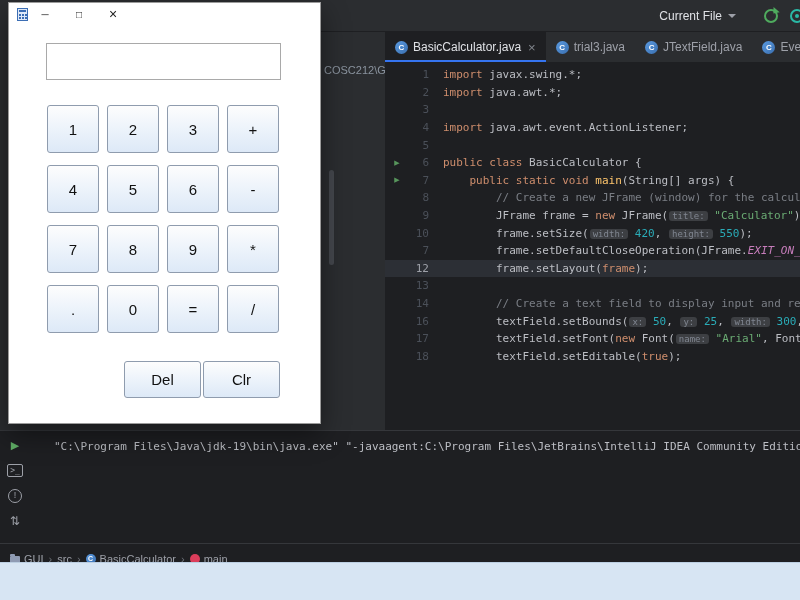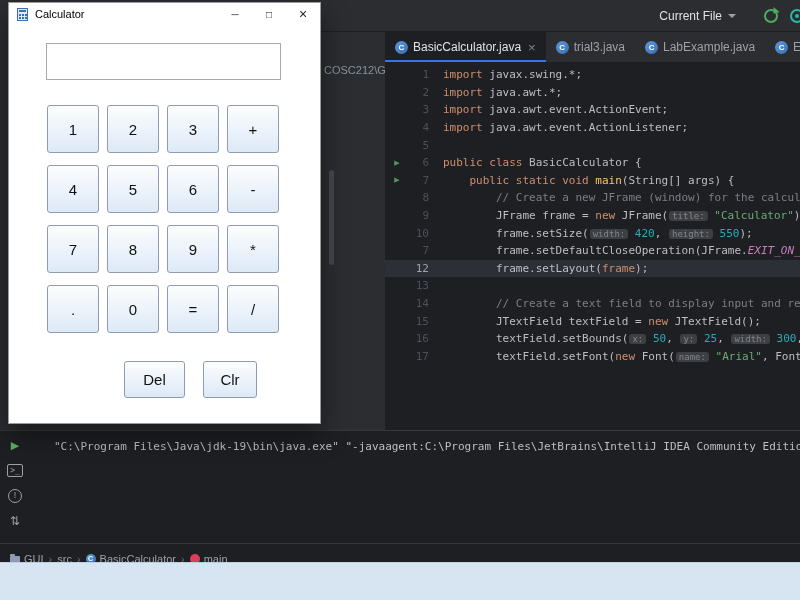--- a/index.html
+++ b/index.html
@@ -76,22 +76,22 @@
   .calc-title-text{font-size:11px;color:#000;margin-left:7px;flex:1;}
   .win-btn{width:34px;height:22px;display:flex;align-items:center;justify-content:center;font-size:10px;color:#222;cursor:default;}
   .win-btn.close{font-size:14px;}
   .calc-display{position:absolute;left:37px;top:40px;width:235px;height:37px;border:1px solid #a9a9a9;box-sizing:border-box;
                 font-size:18px;padding:0 6px;outline:none;background:#fff;}
   .keypad{position:absolute;left:38px;top:102px;display:grid;grid-template-columns:repeat(4,52px);grid-auto-rows:48px;column-gap:8px;row-gap:12px;}
   .calc-btn{background:linear-gradient(to bottom,#fdfdfd 0%,#eef4fb 45%,#dde9f7 100%);border:1px solid #8f9cae;border-radius:3px;
             font-size:15px;color:#111;font-family:"Liberation Sans",sans-serif;cursor:default;}
   .calc-act{position:absolute;top:358px;height:37px;background:linear-gradient(to bottom,#fdfdfd 0%,#eef4fb 45%,#dde9f7 100%);
             border:1px solid #8f9cae;border-radius:3px;font-size:15px;color:#111;font-family:"Liberation Sans",sans-serif;cursor:default;}
-  .btn-del{left:115px;width:61px;}
-  .btn-clr{left:194px;width:54px;}
+  .btn-del{left:115px;width:77px;}
+  .btn-clr{left:194px;width:77px;}
 
   
   .taskbar{position:absolute;left:0;top:562px;width:800px;height:38px;background:#d7e5f3;border-top:1px solid #bccfe2;box-sizing:border-box;z-index:30;}
 </style>
 </head>
 <body>
 
 <div>
   <div class="ide-header">
     <div class="run-config">
@@ -112,47 +112,47 @@
         <span class="file-icon">C</span>
         <span class="tab-label">BasicCalculator.java</span>
         <span class="tab-close">×</span>
       </div>
       <div class="tab">
         <span class="file-icon">C</span>
         <span class="tab-label">trial3.java</span>
       </div>
       <div class="tab">
         <span class="file-icon">C</span>
-        <span class="tab-label">LabExample.java</span>
+        <span class="tab-label">JTextField.java</span>
       </div>
       <div class="tab">
         <span class="file-icon">C</span>
         <span class="tab-label">Eve</span>
       </div>
     </div>
 
   <div class="editor">
     <div>
         <div class="code-line"><span class="gut"><span class="run-ico"></span><span class="ln">1</span></span><span class="code"><span class="tok kw">import</span><span class="tok pl"> javax.swing.*;</span></span></div>
         <div class="code-line"><span class="gut"><span class="run-ico"></span><span class="ln">2</span></span><span class="code"><span class="tok kw">import</span><span class="tok pl"> java.awt.*;</span></span></div>
-        <div class="code-line"><span class="gut"><span class="run-ico"></span><span class="ln">3</span></span><span class="code"><span class="tok kw">import</span><span class="tok pl"> java.awt.event.ActionEvent;</span></span></div>
+        <div class="code-line"><span class="gut"><span class="run-ico"></span><span class="ln">3</span></span></div>
         <div class="code-line"><span class="gut"><span class="run-ico"></span><span class="ln">4</span></span><span class="code"><span class="tok kw">import</span><span class="tok pl"> java.awt.event.ActionListener;</span></span></div>
         <div class="code-line"><span class="gut"><span class="run-ico"></span><span class="ln">5</span></span><span class="code"></span></div>
         <div class="code-line"><span class="gut"><span class="run-ico">▶</span><span class="ln">6</span></span><span class="code"><span class="tok kw">public class </span><span class="tok pl">BasicCalculator {</span></span></div>
         <div class="code-line"><span class="gut"><span class="run-ico">▶</span><span class="ln">7</span></span><span class="code"><span class="tok pl">    </span><span class="tok kw">public static void </span><span class="tok fn">main</span><span class="tok pl">(String[] args) {</span></span></div>
         <div class="code-line"><span class="gut"><span class="run-ico"></span><span class="ln">8</span></span><span class="code"><span class="tok pl">        </span><span class="tok cm">// Create a new JFrame (window) for the calculator</span></span></div>
         <div class="code-line"><span class="gut"><span class="run-ico"></span><span class="ln">9</span></span><span class="code"><span class="tok pl">        JFrame frame = </span><span class="tok kw">new </span><span class="tok pl">JFrame(</span><span class="tok hint">title:</span><span class="tok pl"> </span><span class="tok str">"Calculator"</span><span class="tok pl">);</span></span></div>
         <div class="code-line"><span class="gut"><span class="run-ico"></span><span class="ln">10</span></span><span class="code"><span class="tok pl">        frame.setSize(</span><span class="tok hint">width:</span><span class="tok pl"> </span><span class="tok num">420</span><span class="tok pl">, </span><span class="tok hint">height:</span><span class="tok pl"> </span><span class="tok num">550</span><span class="tok pl">);</span></span></div>
         <div class="code-line"><span class="gut"><span class="run-ico"></span><span class="ln">7</span></span><span class="code"><span class="tok pl">        frame.setDefaultCloseOperation(JFrame.</span><span class="tok const">EXIT_ON_CLOSE</span></span></div>
         <div class="code-line current"><span class="gut"><span class="run-ico"></span><span class="ln">12</span></span><span class="code"><span class="tok pl">        frame.setLayout(</span><span class="tok kw">frame</span><span class="tok pl">);</span></span></div>
         <div class="code-line"><span class="gut"><span class="run-ico"></span><span class="ln">13</span></span><span class="code"></span></div>
         <div class="code-line"><span class="gut"><span class="run-ico"></span><span class="ln">14</span></span><span class="code"><span class="tok pl">        </span><span class="tok cm">// Create a text field to display input and results</span></span></div>
-        <div class="code-line"><span class="gut"><span class="run-ico"></span><span class="ln">15</span></span><span class="code"><span class="tok pl">        JTextField textField = </span><span class="tok kw">new </span><span class="tok pl">JTextField();</span></span></div>
         <div class="code-line"><span class="gut"><span class="run-ico"></span><span class="ln">16</span></span><span class="code"><span class="tok pl">        textField.setBounds(</span><span class="tok hint">x:</span><span class="tok pl"> </span><span class="tok num">50</span><span class="tok pl">, </span><span class="tok hint">y:</span><span class="tok pl"> </span><span class="tok num">25</span><span class="tok pl">, </span><span class="tok hint">width:</span><span class="tok pl"> </span><span class="tok num">300</span><span class="tok pl">, </span></span></div>
         <div class="code-line"><span class="gut"><span class="run-ico"></span><span class="ln">17</span></span><span class="code"><span class="tok pl">        textField.setFont(</span><span class="tok kw">new </span><span class="tok pl">Font(</span><span class="tok hint">name:</span><span class="tok pl"> </span><span class="tok str">"Arial"</span><span class="tok pl">, Font.</span></span></div>
+        <div class="code-line"><span class="gut"><span class="run-ico"></span><span class="ln">18</span></span><span class="code"><span class="tok pl">        textField.setEditable(</span><span class="tok kw">true</span><span class="tok pl">);</span></span></div>
       </div>
   </div>
 
   <div class="console">
     <div class="tool-stripe">
         <div class="stripe-ico run-tool">
           <span>▶</span>
         </div>
         <div class="stripe-ico terminal-tool">
           <span>&gt;_</span>
@@ -188,21 +188,20 @@
       <span class="bc-item">
         <span class="bc-ico bc-method"></span>
         <span>main</span>
       </span>
     </div>
 </div>
 
 <div class="calc-win">
   <div class="calc-title">
     <div class="calc-ico"></div>
-    <span class="calc-title-text">Calculator</span>
     <span class="win-btn">─</span>
     <span class="win-btn">□</span>
     <span class="win-btn close">×</span>
   </div>
   <input class="calc-display" value="" style="">
   <div class="keypad">
       <button class="calc-btn">1</button>
       <button class="calc-btn">2</button>
       <button class="calc-btn">3</button>
       <button class="calc-btn">+</button>

